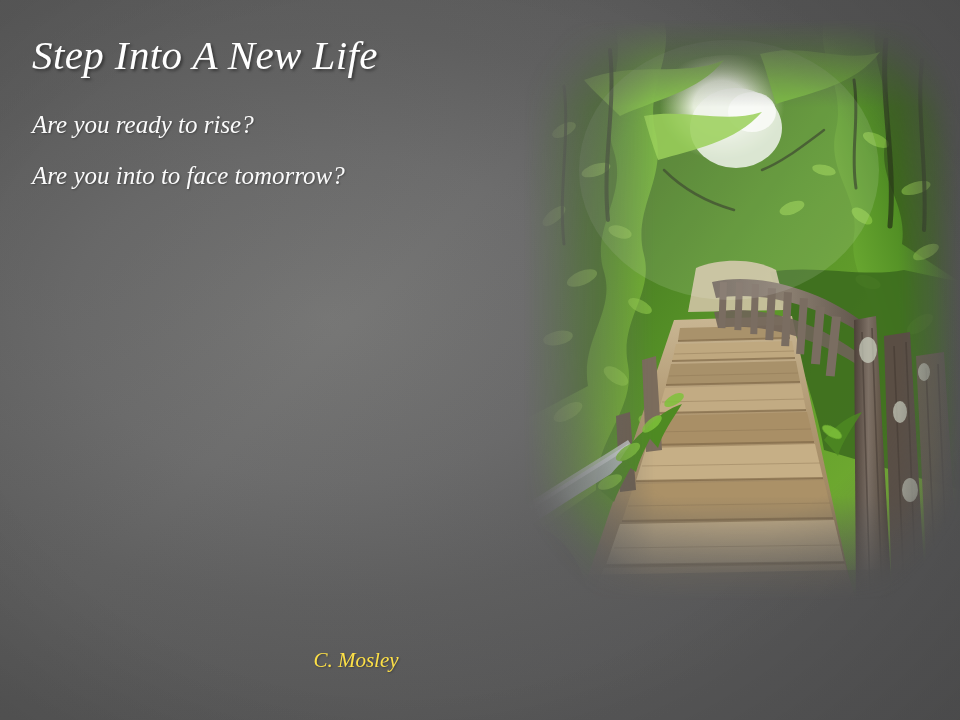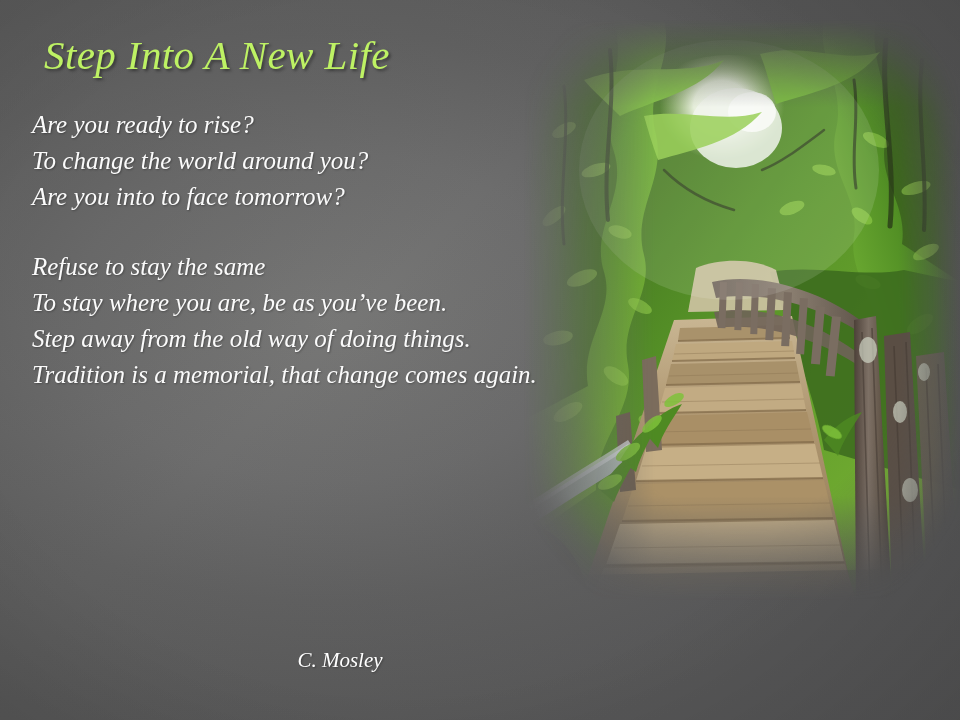--- a/index.html
+++ b/index.html
@@ -51,51 +51,52 @@
   
   #poem-block {
     position: absolute;
     left: 32px;
     top: 34px;
     width: 560px;
   }
   .slide-title {
     font-size: 41px;
     font-style: italic;
-    color: #bef264;
+    color: #ffffff;
     line-height: 1.06;
     letter-spacing: 0.4px;
-    margin: 0 0 30px 12px;
+    margin: 0 0 30px 0;
     text-shadow: 2px 2px 3px rgba(0,0,0,0.42);
     font-weight: normal;
     white-space: nowrap;
   }
   .stanza {
     margin: 0 0 34px 0;
   }
   .stanza:last-of-type {
     margin-bottom: 0;
   }
   .line {
     font-size: 25px;
     font-style: italic;
     color: #fbfbfb;
     line-height: 36px;
     white-space: nowrap;
     text-shadow: 1px 1px 2px rgba(0,0,0,0.30);
+    margin-top: 15px;
   }
   #attribution {
     position: absolute;
-    left: 0;
+    left: 16px;
     top: 648px;
     width: 680px;
     text-align: center;
     font-size: 21px;
     font-style: italic;
-    color: #ffffff;
+    color: #fde047;
     text-shadow: 1px 1px 2px rgba(0,0,0,0.30);
     white-space: nowrap;
   }
 </style>
 </head>
 <body>
 
 <div id="slide">
 
   <div class="bg-base"></div>
@@ -338,29 +339,22 @@
       </g>
     </svg>
   </div>
 
   <div id="poem-block">
 
     <h1 class="slide-title">Step Into A New Life</h1>
 
     <div class="stanza">
       <div class="line">Are you ready to rise?</div>
-      <div class="line">To change the world around you?</div>
       <div class="line">Are you into to face tomorrow?</div>
     </div>
 
-    <div class="stanza">
-      <div class="line">Refuse to stay the same</div>
-      <div class="line">To stay where you are, be as you’ve been.</div>
-      <div class="line">Step away from the old way of doing things.</div>
-      <div class="line">Tradition is a memorial, that change comes again.</div>
-    </div>
 
 
   </div>
 
   <div id="attribution">C. Mosley</div>
 
 </div>
 
 </body></html>

